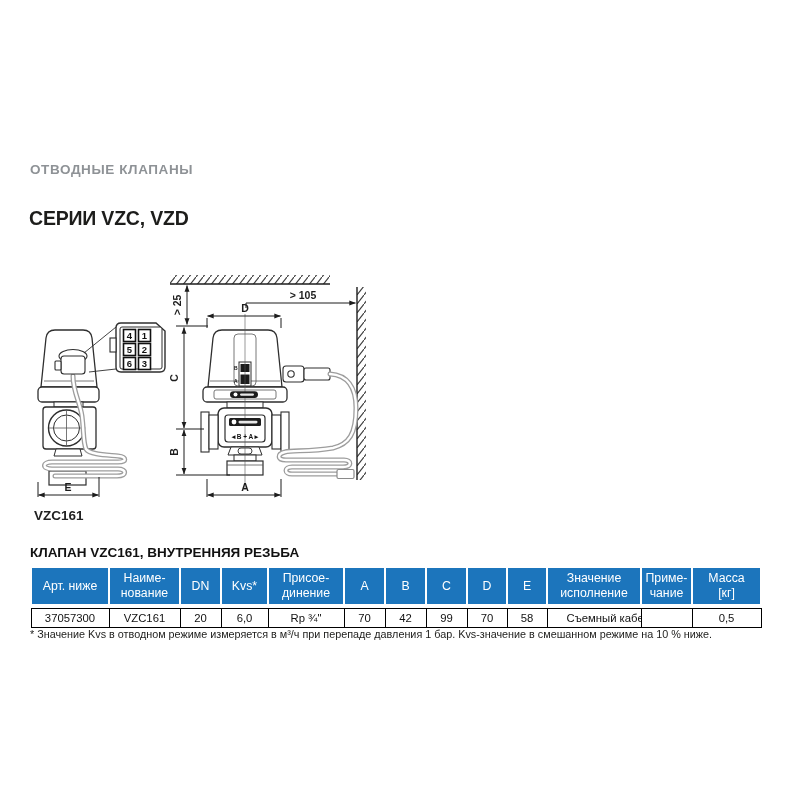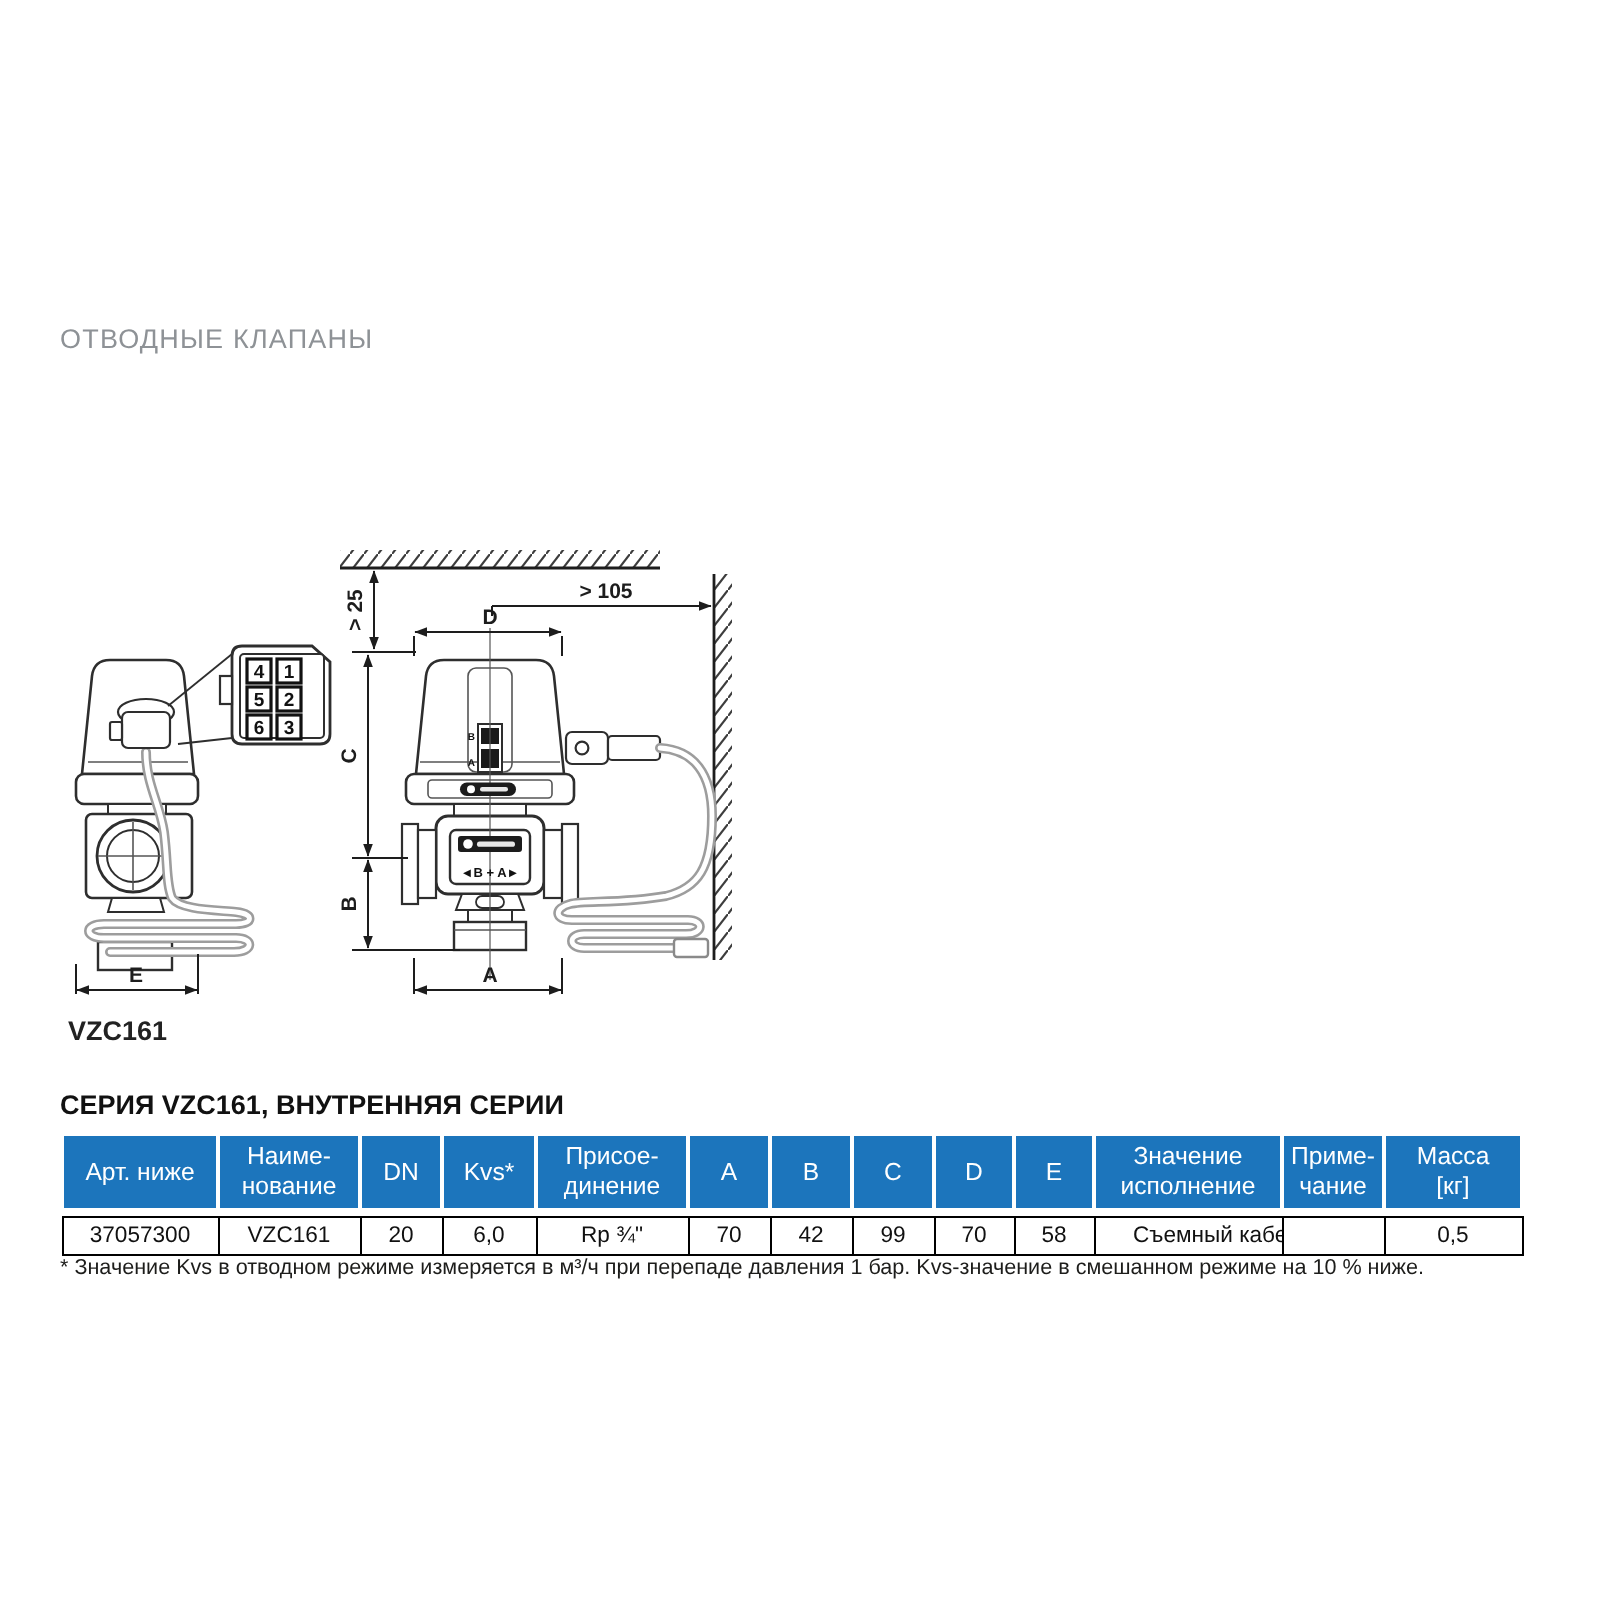--- a/index.html
+++ b/index.html
@@ -2,21 +2,21 @@
 <html><head>
 <meta charset="utf-8">
 <style>
   html,body { margin:0; padding:0; background:#fff; }
   #page {
     position:relative; width:800px; height:800px; background:#fff;
     font-family:"Liberation Sans", sans-serif; color:#1d1d1b; overflow:hidden;
   }
   .kicker {
     position:absolute; left:30px; top:162px;
-    font-size:13.5px; font-weight:normal; letter-spacing:0.6px; color:#8e9296;
+    font-size:13.5px; font-weight:bold; letter-spacing:0.6px; color:#8e9296;
   }
   .title {
     position:absolute; left:29px; top:178px;
     font-size:28px; font-weight:bold; letter-spacing:-0.3px; color:#1581c6;
   }
   .subtitle {
     position:absolute; left:29px; top:207px;
     font-size:19.5px; font-weight:bold; letter-spacing:-0.2px; color:#1d1d1b;
   }
   .drawing { position:absolute; left:0px; top:250px; }
@@ -47,20 +47,21 @@
     position:absolute; left:30px; top:628px; width:700px;
     font-size:10.8px; color:#1d1d1b;
   }
 </style>
 </head>
 <body>
 
 <div id="page">
 
   <div class="kicker">ОТВОДНЫЕ КЛАПАНЫ</div>
+  <div class="subtitle">СЕРИИ VZC, VZD</div>
 
   <svg class="drawing" width="400" height="290" viewBox="0 0 400 290" xmlns="http://www.w3.org/2000/svg">
     <defs>
       <pattern id="hatch" width="7" height="9" patternUnits="userSpaceOnUse">
         <line x1="0" y1="9" x2="7" y2="0" stroke="#3d3d3d" stroke-width="1.1"></line>
       </pattern>
       <marker id="ah" viewBox="0 0 10 10" refX="9.5" refY="5" markerWidth="6.5" markerHeight="6.5" orient="auto-start-reverse">
         <path d="M0,1.2 L10,5 L0,8.8 Z" fill="#1d1d1d"></path>
       </marker>
     </defs>
@@ -202,21 +203,21 @@
     <text class="dim-label" x="303" y="49" text-anchor="middle">&gt; 105</text>
     <text class="dim-label" x="245" y="62" text-anchor="middle">D</text>
     <text class="dim-label" transform="translate(178,128) rotate(-90)" text-anchor="middle">C</text>
     <text class="dim-label" transform="translate(178,202) rotate(-90)" text-anchor="middle">B</text>
     <text class="dim-label" x="245" y="241" text-anchor="middle">A</text>
     <text class="dim-label" x="68" y="241" text-anchor="middle">E</text>
 
     <text x="34" y="270" font-size="13.5" font-weight="bold" fill="#222">VZC161</text>
   </svg>
 
-  <div class="section-title">СЕРИЯ VZC161, ВНУТРЕННЯЯ СЕРИИ</div>
+  <div class="section-title">КЛАПАН VZC161, ВНУТРЕННЯЯ РЕЗЬБА</div>
 
   <table class="spec">
     <colgroup>
       <col style="width:78px">
         <col style="width:71px">
         <col style="width:41px">
         <col style="width:47px">
       <col style="width:76px">
         <col style="width:41px">
         <col style="width:41px">

